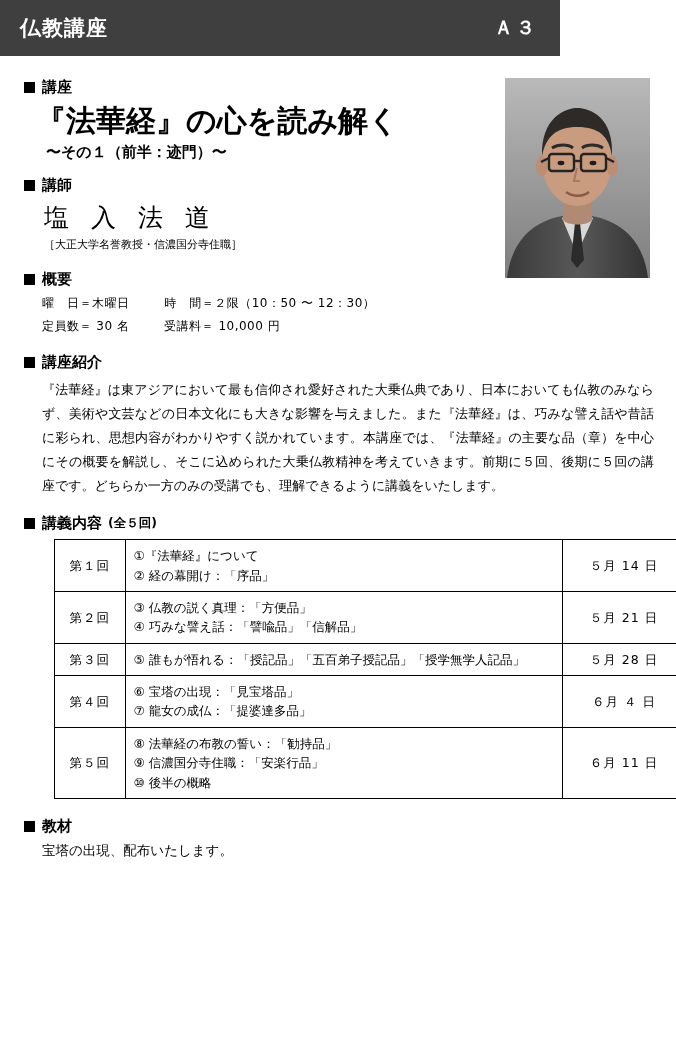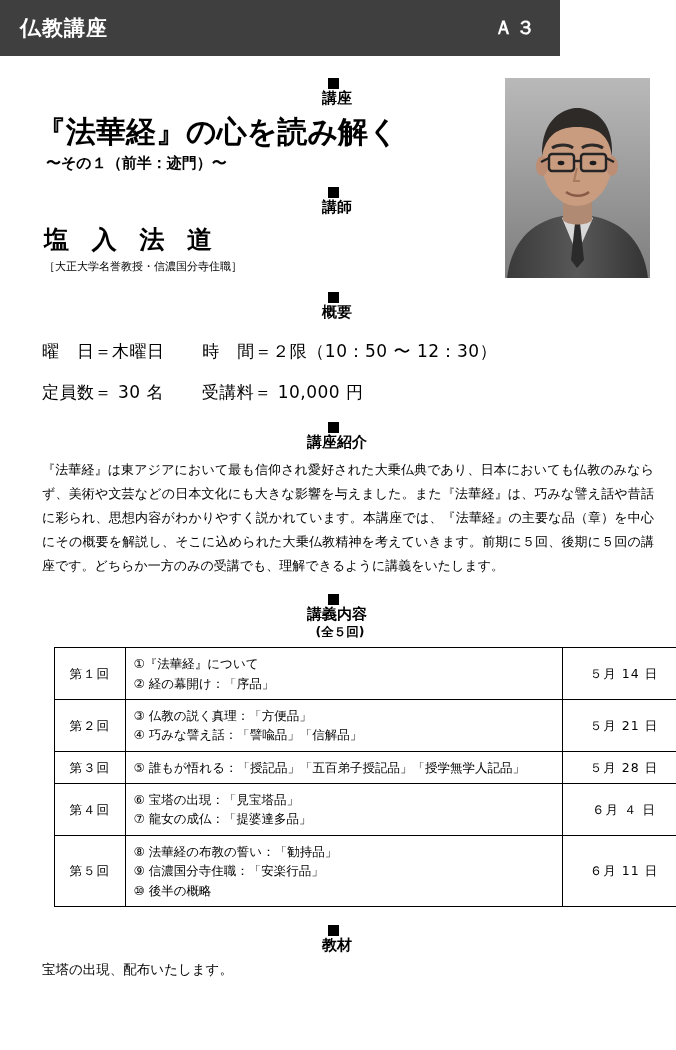--- a/index.html
+++ b/index.html
@@ -45,21 +45,20 @@
     position: relative;
   }
 
   
   .sec-head {
     display: flex;
     align-items: center;
     font-size: 15px;
     font-weight: bold;
     margin: 0 0 6px 0;
-    flex-direction: column;
   }
   .sec-head .sq {
     display: inline-block;
     width: 11px;
     height: 11px;
     background: #000;
     margin-right: 7px;
   }
   .sec-head .sub {
     font-size: 12.5px;
@@ -94,36 +93,36 @@
     overflow: hidden;
     background: #8f8f8f;
   }
   .portrait svg { display: block; }
 
   
   .lecturer-wrap { margin-top: 14px; }
   .lecturer-name {
     font-family: "DejaVu Serif", "Liberation Serif", serif;
     font-size: 25px;
-    font-weight: bold;
+    font-weight: normal;
     letter-spacing: 7px;
     margin: 6px 0 0 20px;
   }
   .lecturer-affil {
     font-size: 11px;
     margin: 3px 0 0 20px;
     letter-spacing: 0px;
   }
 
   
   .overview-wrap { margin-top: 18px; }
   .ov-row {
-    font-size: 17px;
+    font-size: 12px;
     margin-left: 18px;
-    margin-top: 18px;
+    margin-top: 6px;
     letter-spacing: 0.5px;
   }
   .ov-row .gap { display: inline-block; width: 26px; }
 
   
   .intro-wrap { margin-top: 18px; }
   .intro-text {
     font-size: 13px;
     line-height: 1.85;
     margin: 2px 0 0 18px;

